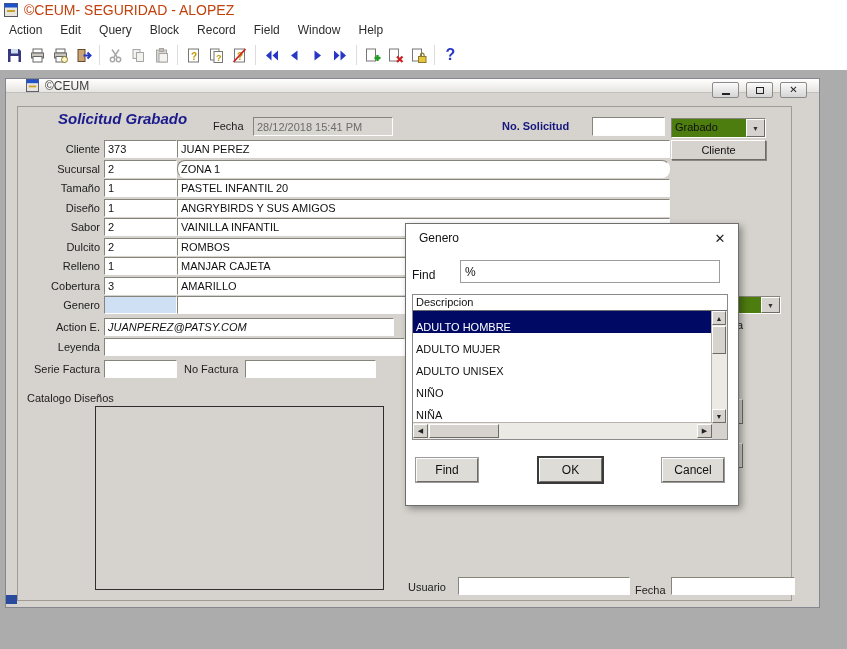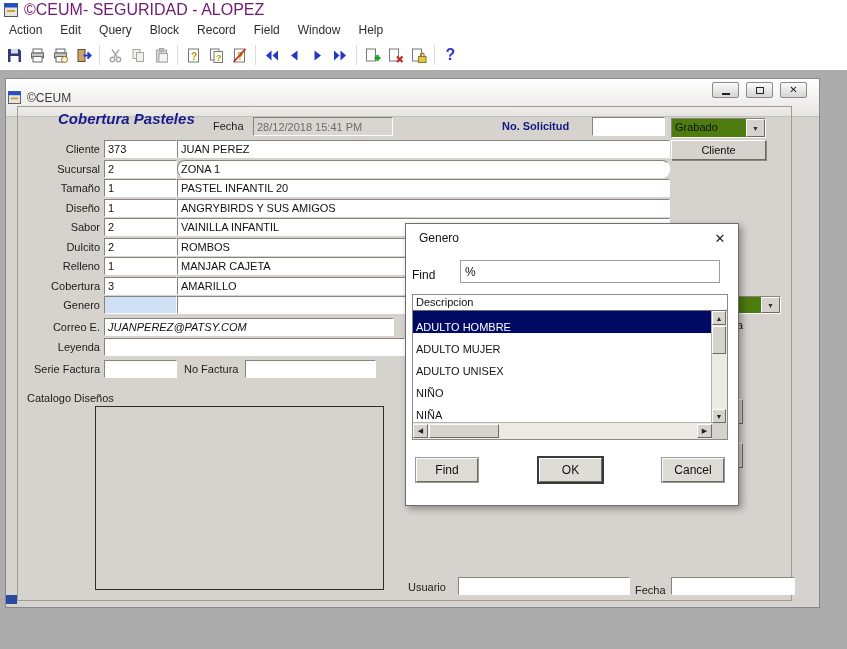--- a/index.html
+++ b/index.html
@@ -1,30 +1,30 @@
 <!DOCTYPE html>
 <html><head>
 <meta charset="utf-8">
 <style>
   html,body{margin:0;padding:0}
   .screen{position:relative;width:847px;height:649px;background:#acacac;
     font-family:"Liberation Sans",sans-serif;overflow:hidden}
   
   .topchrome{position:absolute;left:0;top:0;width:847px;height:70px;background:#ffffff}
   .titlebar{position:absolute;left:0;top:0;width:847px;height:20px;display:flex;align-items:center;gap:6px;padding-left:4px;box-sizing:border-box}
-  .app-title{font-size:16px;color:#701a75}
+  .app-title{font-size:14px;color:#c2410c}
   .menubar{position:absolute;left:0;top:20px;height:20px;display:flex;align-items:center}
   .menu-item{font-size:12px;color:#2d2d2d;padding:2px 9px;cursor:default}
   .toolbar{position:absolute;left:0;top:40px;height:30px;display:flex;align-items:center;padding-left:3px}
   .tbtn{width:23px;height:23px;border:1px solid transparent;background:transparent;display:flex;align-items:center;justify-content:center;padding:0;margin:0}
   .tsep{width:1px;height:20px;background:#dcdcdc;margin:0 4px}
   .help-glyph{font-size:16px;font-weight:bold;color:#2736c5}
   
   .inner-window{position:absolute;left:5px;top:78px;width:813px;height:528px;background:#d6d3ce;border:1px solid #84878f}
-  .iw-titlebar{position:absolute;left:0;top:0;width:100%;height:38px;background:linear-gradient(#ffffff,#e7e5e1);border-bottom:1px solid #c2c0bc;display:flex;align-items:center;gap:6px;padding-left:2px;box-sizing:border-box}
+  .iw-titlebar{position:absolute;left:0;top:0;width:100%;height:14px;background:linear-gradient(#ffffff,#e7e5e1);border-bottom:1px solid #c2c0bc;display:flex;align-items:center;gap:6px;padding-left:20px;box-sizing:border-box}
   .iw-title{font-size:12px;color:#3c3c3c}
   .iw-controls{position:absolute;right:12px;top:3px;display:flex;gap:7px}
   .iw-cbtn{width:27px;height:16px;border:1px solid #8b8b8b;border-radius:2px;background:linear-gradient(#fbfbfb,#d5d5d5);display:flex;align-items:center;justify-content:center;padding:0}
   .glyph-min{display:block;width:8px;height:2px;background:#222;margin-top:7px}
   .glyph-max{display:block;width:8px;height:7px;border:1px solid #222;box-sizing:border-box}
   .glyph-close{font-size:10px;color:#222;line-height:1}
   .iw-body{position:absolute;left:0;top:23px;right:0;bottom:0}
   .panel{position:absolute;left:11px;top:4px;width:773px;height:493px;border:1px solid #a09c94}
   .form-title{position:absolute;left:52px;top:8px;font-size:15px;font-weight:bold;font-style:italic;color:#1a1a8c}
   .flabel{position:absolute;font-size:11px;color:#1c1c1c}
@@ -250,21 +250,21 @@
           </button>
         <button class="iw-cbtn">
             <span class="glyph-close">✕</span>
           </button>
       </span>
     </div>
 
     <div class="iw-body">
       <div class="panel"></div>
 
-      <span class="form-title">Cobertura Pasteles</span>
+      <span class="form-title">Solicitud Grabado</span>
 
       <span class="flabel" style="left:207px;top:18px">Fecha</span>
       <input class="fld disabled" style="left: 247px; top: 15px; width: 140px; height: 19px;" value="28/12/2018 15:41 PM">
       <span class="flabel navy" style="left:496px;top:18px">No. Solicitud</span>
       <input class="fld" style="left: 586px; top: 15px; width: 73px; height: 19px;" value="">
       <div class="combo" style="left:665px;top:16px;width:95px;height:20px">
         <span class="val">Grabado</span>
         <span class="arrowbtn">▼</span>
       </div>
       <button class="btn3d" style="left:665px;top:38px;width:95px;height:20px">Cliente</button>
@@ -306,21 +306,21 @@
       <input class="fld" style="left: 171px; top: 194px; width: 493px;" value="">
 
       <div class="combo" style="left:732px;top:194px;width:43px;height:18px">
         <span class="val"></span>
         <span class="arrowbtn">▼</span>
       </div>
       <span class="flabel" style="left:731px;top:217px">a</span>
       <div class="fragment-btn" style="left:713px;top:297px;width:24px;height:25px"></div>
       <div class="fragment-btn" style="left:713px;top:341px;width:24px;height:25px"></div>
 
-      <span class="flabel r" style="top:219px">Correo E.</span>
+      <span class="flabel r" style="top:219px">Action E.</span>
       <input class="fld" style="left: 98px; top: 216px; width: 290px; font-style: italic;" value="JUANPEREZ@PATSY.COM">
 
       <span class="flabel r" style="top:239px">Leyenda</span>
       <input class="fld" style="left: 98px; top: 236px; width: 301px;" value="">
 
       <span class="flabel r" style="top:261px">Serie Factura</span>
       <input class="fld" style="left: 98px; top: 258px; width: 73px;" value="">
       <span class="flabel" style="left:178px;top:261px">No Factura</span>
       <input class="fld" style="left: 239px; top: 258px; width: 131px;" value="">
 

